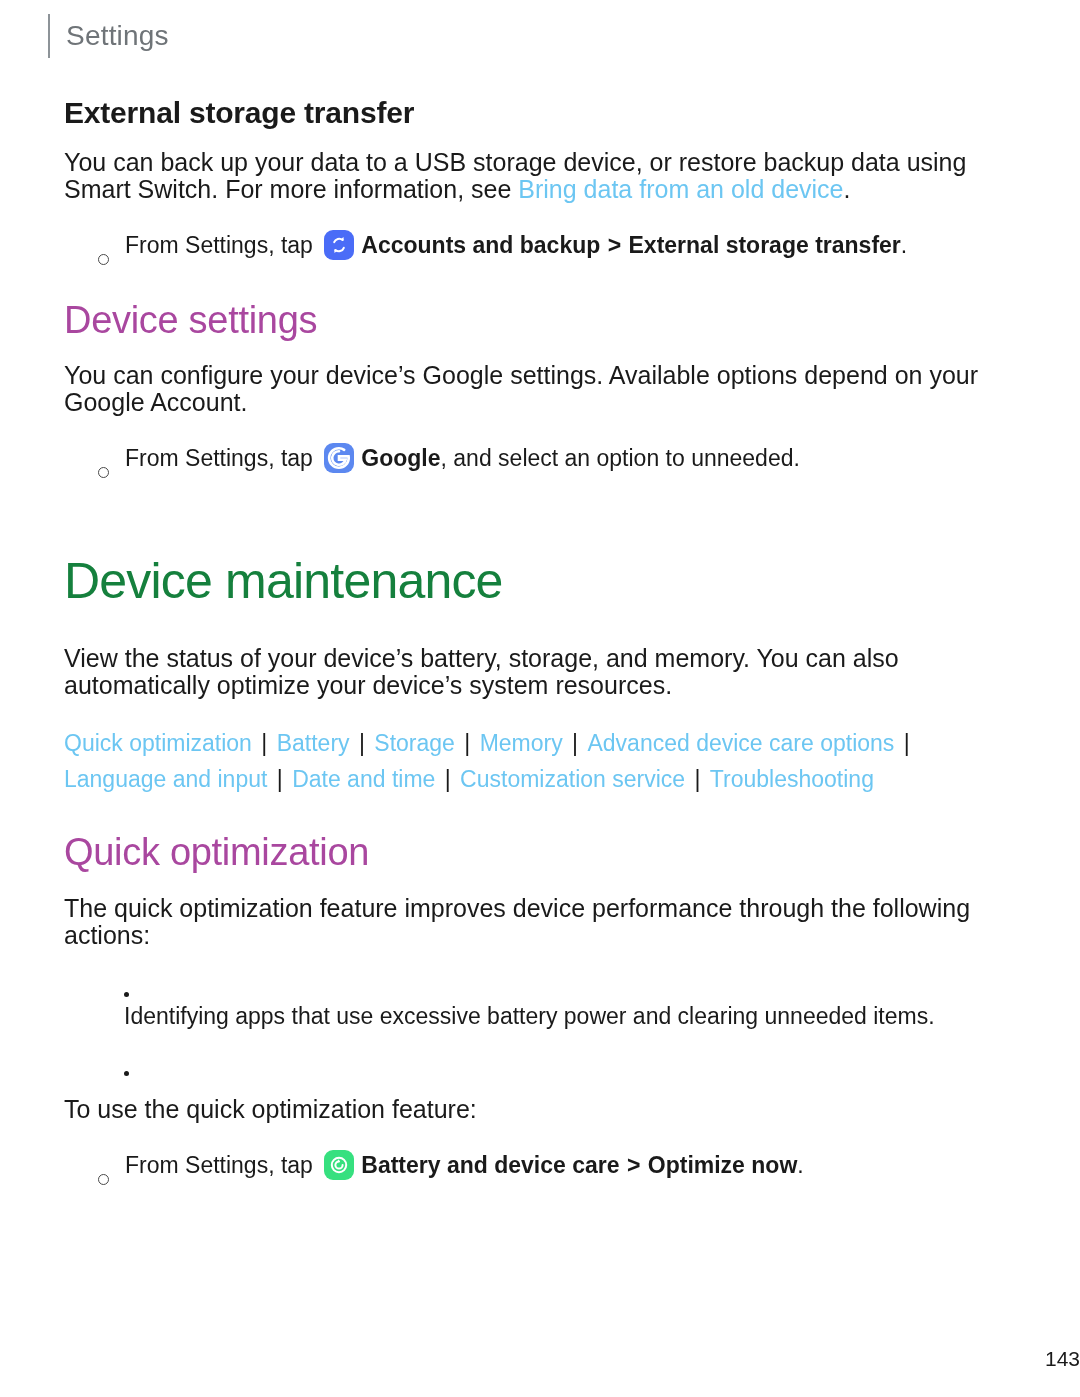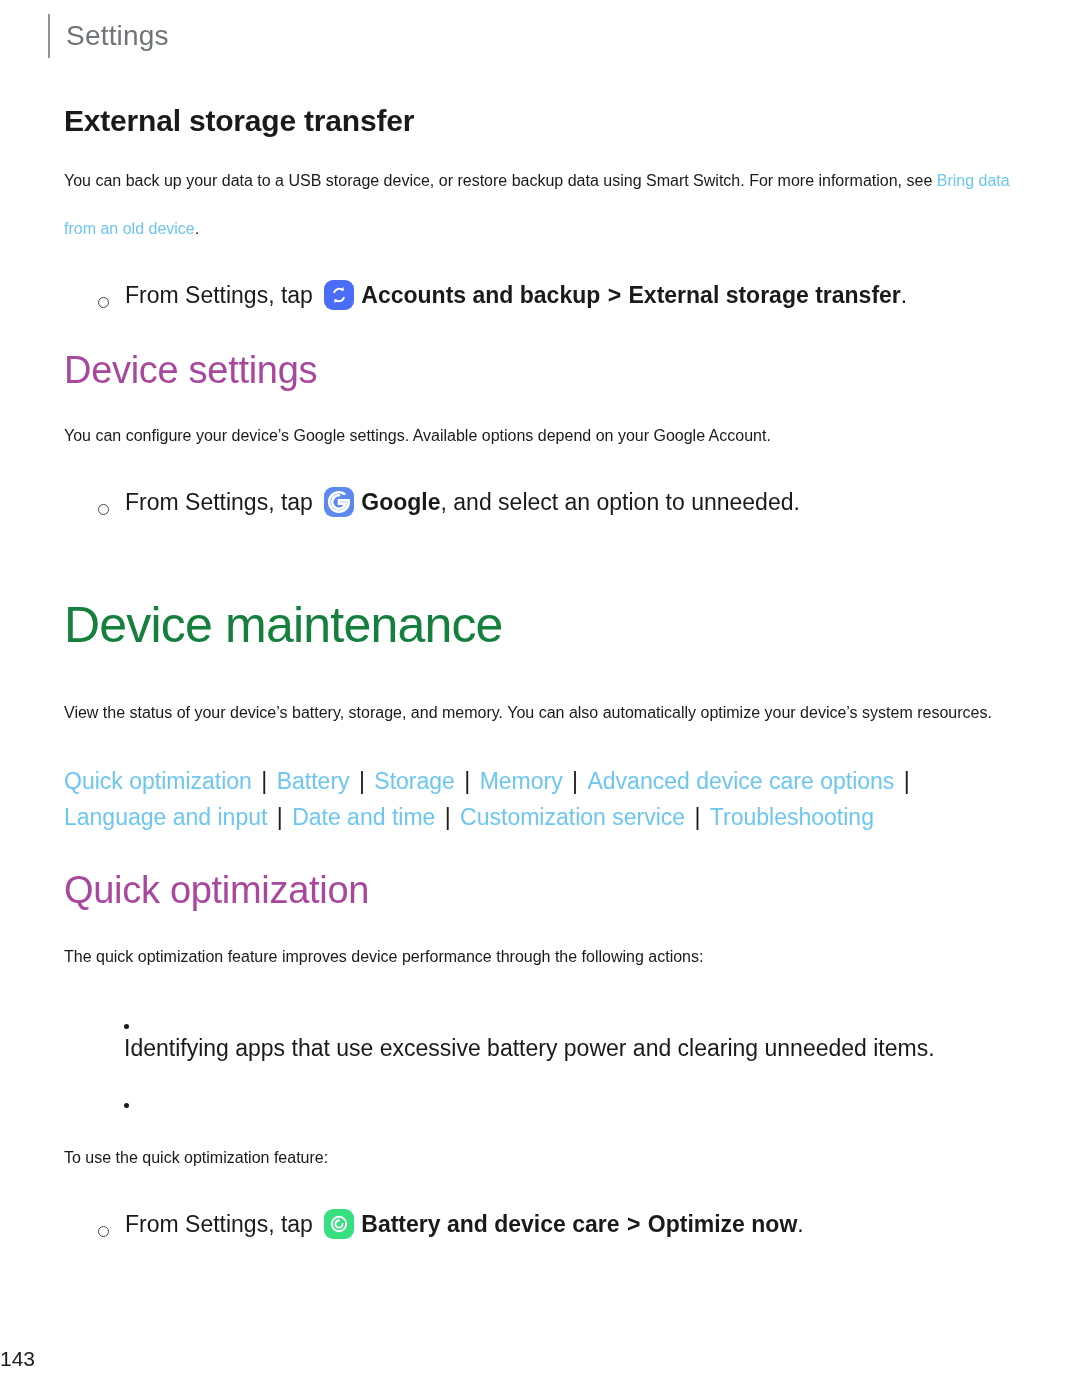--- a/index.html
+++ b/index.html
@@ -42,21 +42,21 @@
     font-weight: 400;
     color: #6f7478;
     letter-spacing: 0.2px;
     line-height: 44px;
   }
 
   
   .content {
     position: absolute;
     left: 64px;
-    top: 104px;
+    top: 96px;
     width: 952px;
   }
 
   h2.sub-head {
     font-size: 30px;
     font-weight: 700;
     color: #1a1a1a;
     margin: 0 0 18px 0;
     letter-spacing: -0.2px;
     line-height: 1.15;
@@ -74,22 +74,22 @@
   h1.chapter-head {
     font-size: 50px;
     font-weight: 400;
     color: #15803d;
     margin: 76px 0 36px 0;
     letter-spacing: -0.8px;
     line-height: 1.1;
   }
 
   p.body-text {
-    font-size: 16px;
-    line-height: 48px;
+    font-size: 25px;
+    line-height: 27px;
     color: #1a1a1a;
     margin: 0 0 14px 0;
     font-weight: 400;
   }
 
   a.link-blue {
     color: #6cc6f2;
     text-decoration: none;
   }
 
@@ -108,21 +108,21 @@
   }
   .navlinks .sep {
     color: #1a1a1a;
     font-weight: 400;
     padding: 0 3px;
   }
 
   
   .instruction {
     display: flex;
-    align-items: center;
+    align-items: flex-end;
     margin: 22px 0 10px 0;
     padding-left: 34px;
   }
   .ring-bullet {
     flex: 0 0 auto;
     width: 11px;
     height: 11px;
     border: 1.6px solid #4a4a4a;
     border-radius: 50%;
     margin-top: 15px;
@@ -176,21 +176,21 @@
     line-height: 39px;
     color: #1a1a1a;
   }
 
   
   .page-number {
     position: absolute;
     bottom: 26px;
     left: 0;
     width: 1080px;
-    text-align: left;
+    text-align: right;
     font-size: 21px;
     color: #1a1a1a;
   }
 </style>
 </head>
 <body>
 
 <div class="page">
 
   <div class="running-header">
@@ -240,21 +240,21 @@
     <ul class="dot-list">
         <li>
           <span class="dot-mark"></span>
           <span class="dot-text">Identifying apps that use excessive battery power and clearing unneeded items.</span>
         </li>
         <li>
           <span class="dot-mark"></span>
         </li>
       </ul>
 
-    <p class="body-text" style="margin-top:26px;">To use the quick optimization feature:</p>
+    <p class="body-text" style="margin-top:20px;">To use the quick optimization feature:</p>
 
     <div class="instruction">
       <div class="ring-bullet"></div>
       <div class="instruction-text"><span>From Settings, tap </span><span class="app-icon" style="background:#36e07f"><svg viewBox="0 0 30 30" xmlns="http://www.w3.org/2000/svg">
               <circle cx="15" cy="15" r="7.2" fill="none" stroke="#ffffff" stroke-width="2"></circle>
               <path d="M15 11.4a3.6 3.6 0 1 0 3.6 3.6" fill="none" stroke="#ffffff" stroke-width="2" stroke-linecap="round"></path>
               <path d="M14.2 9.3l1.6 2.1l-2.3 0.9z" fill="#ffffff"></path>
             </svg></span><b>Battery and device care</b><span class="arrow"> &gt; </span><b>Optimize now</b><span>.</span></div>
     </div>
 

